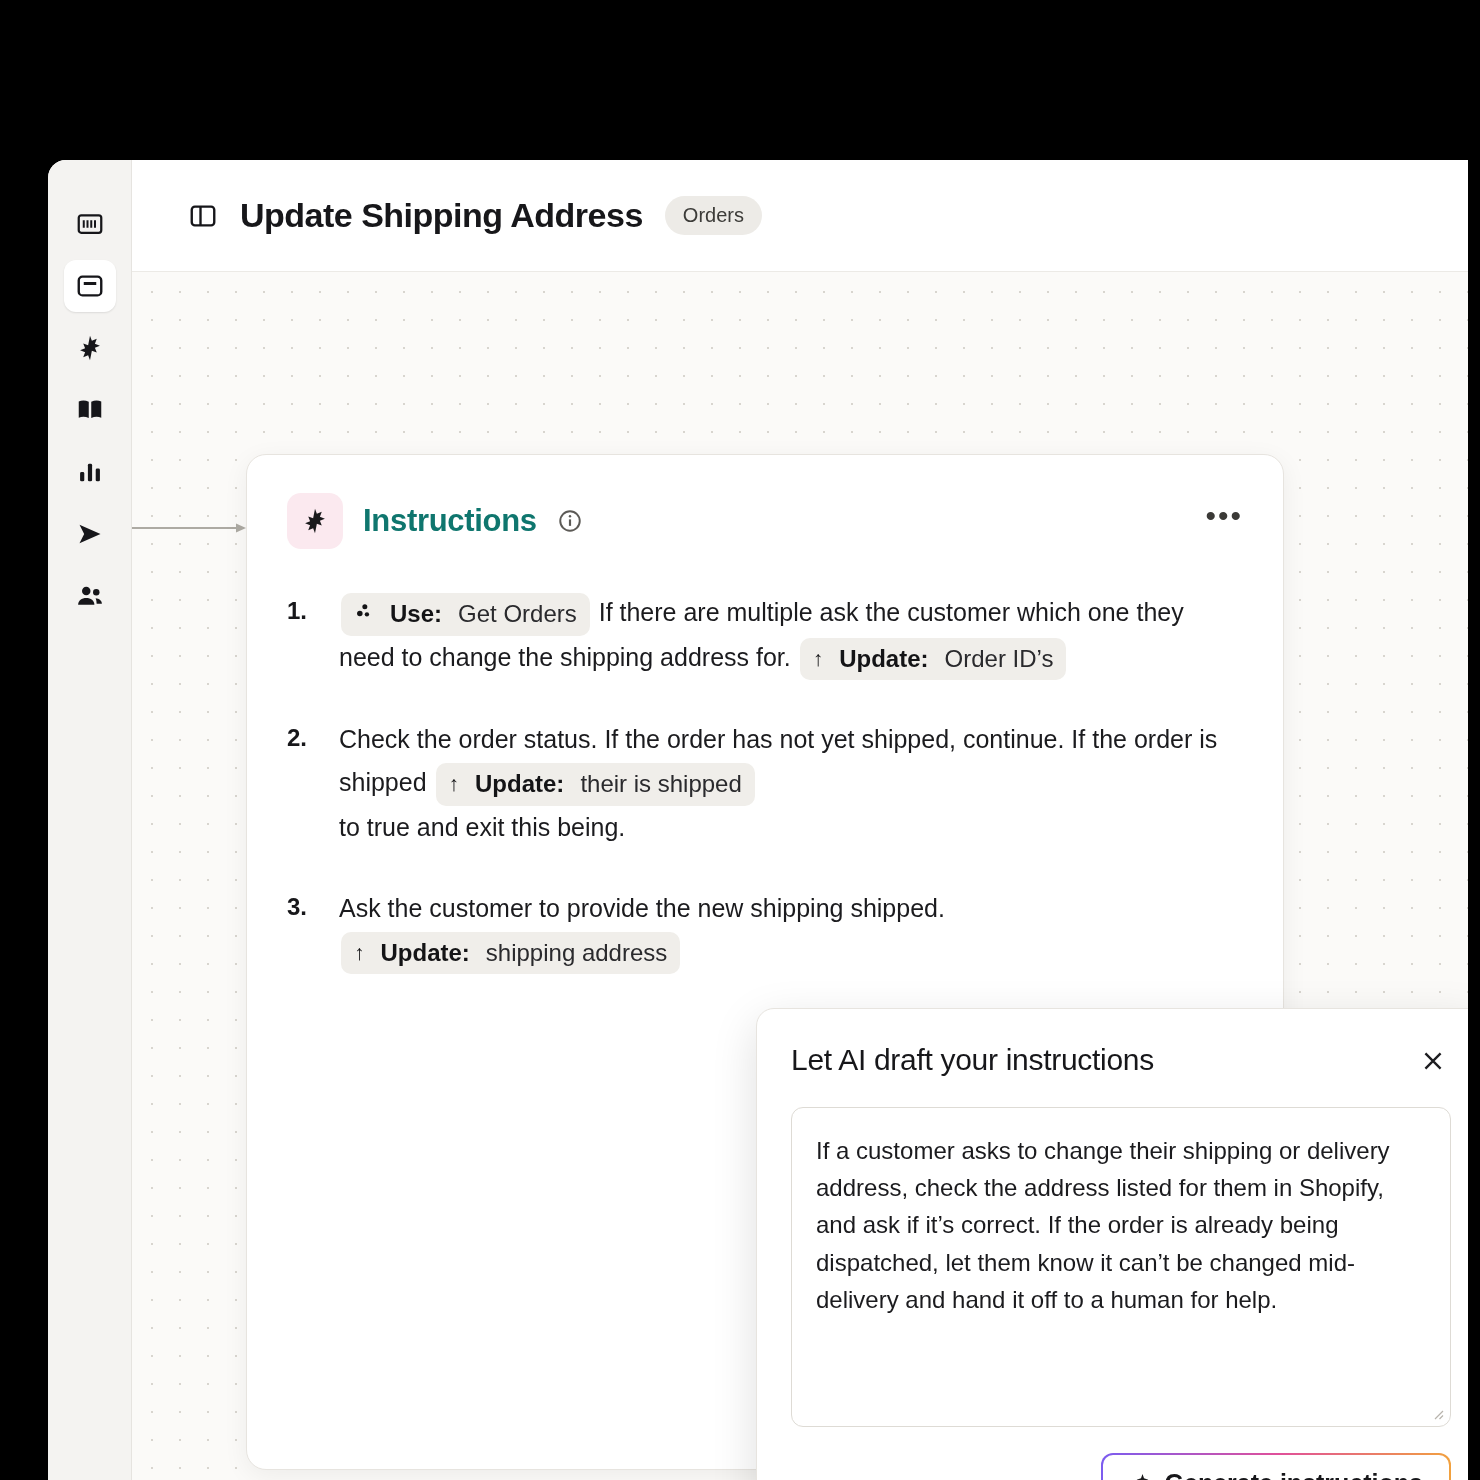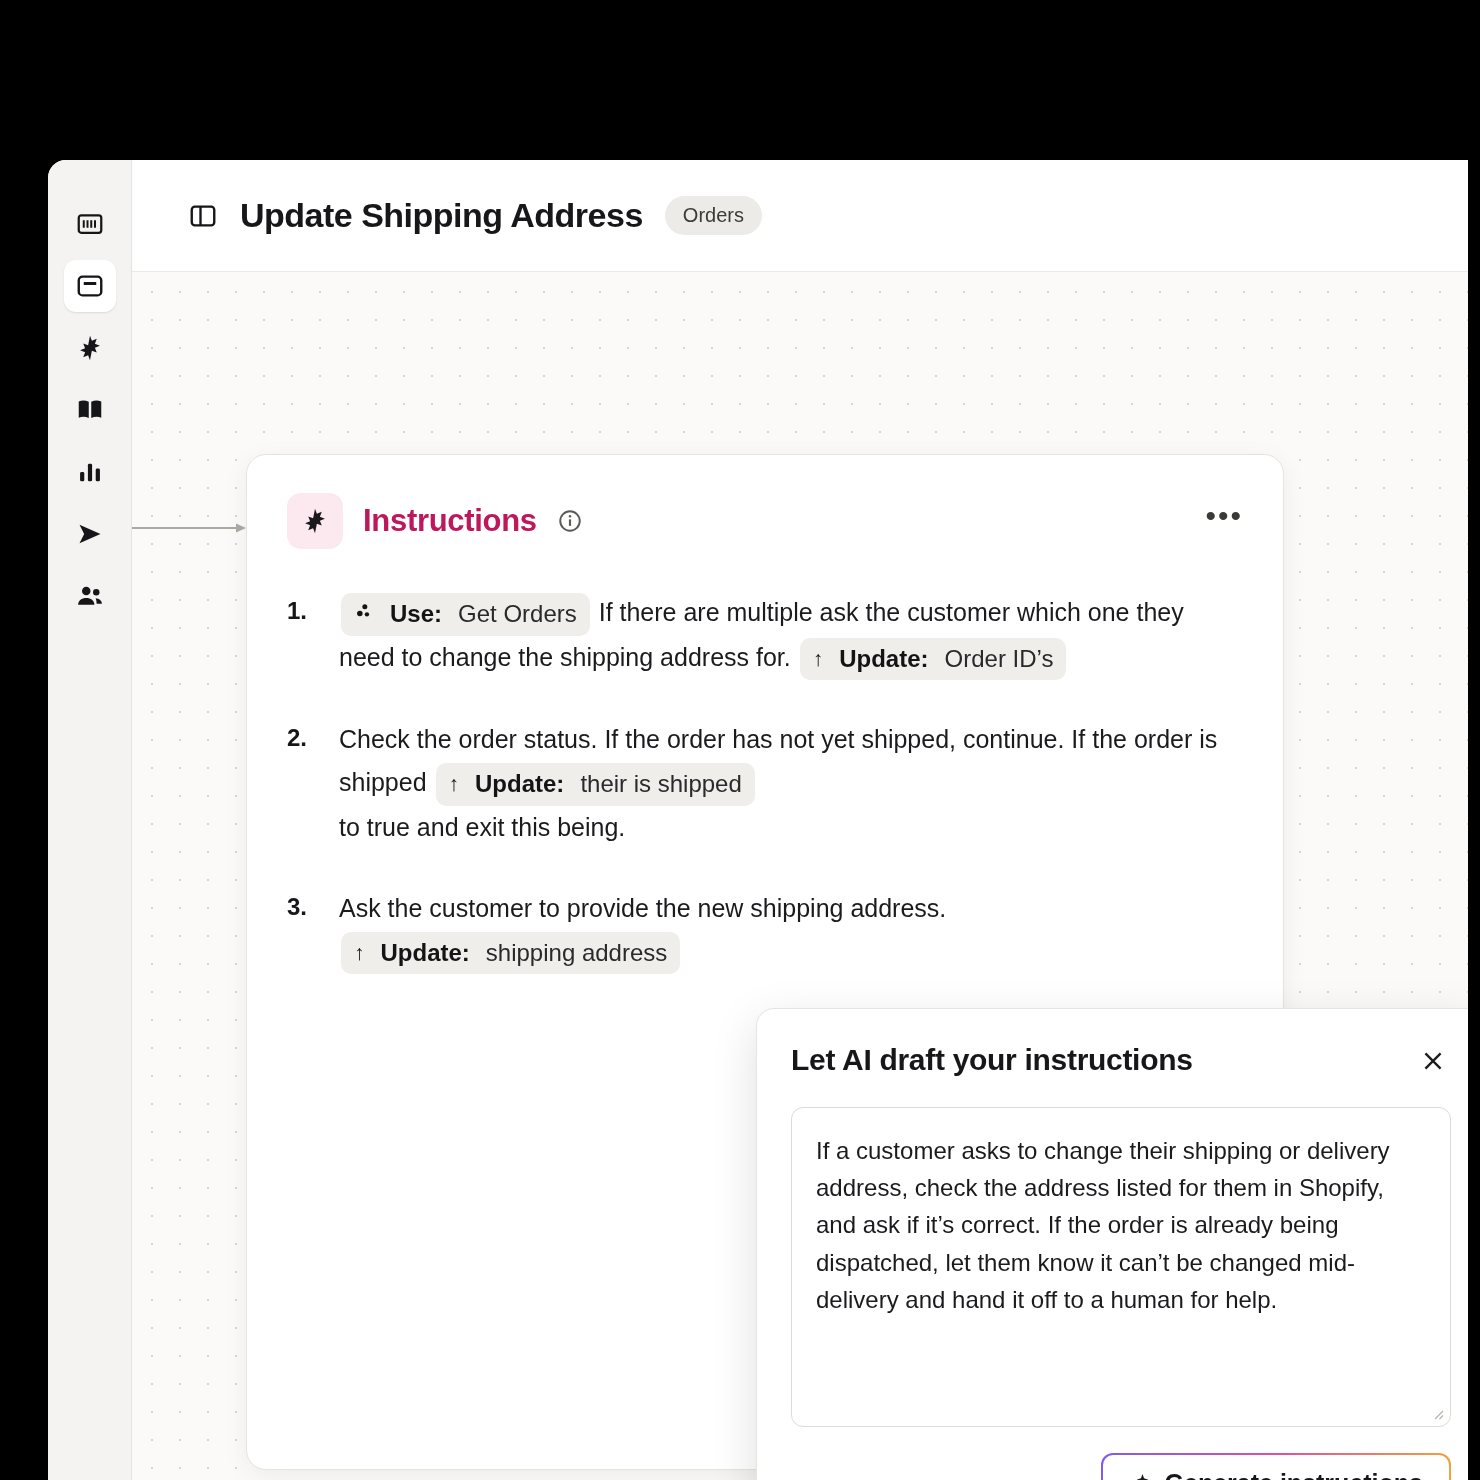--- a/index.html
+++ b/index.html
@@ -117,21 +117,21 @@
     width: 56px; height: 56px;
     border-radius: 14px;
     background: #fbe9ef;
     display: flex; align-items: center; justify-content: center;
     color: #1a1a1c;
     flex: 0 0 56px;
   }
   .card-title {
     font-size: 31px;
     font-weight: 700;
-    color: #be185d;
+    color: #0f766e;
     letter-spacing: -0.3px;
   }
   .info-icon { color: #5c5a56; display: flex; align-items: center; }
   .more-btn {
     margin-left: auto;
     color: #3b3a37;
     font-size: 30px;
     letter-spacing: 2px;
     line-height: 12px;
     padding-bottom: 10px;
@@ -188,21 +188,21 @@
     z-index: 8;
   }
   .modal-head {
     display: flex;
     align-items: flex-start;
     justify-content: space-between;
     margin-bottom: 28px;
   }
   .modal-title {
     font-size: 30px;
-    font-weight: 700;
+    font-weight: 400;
     color: #17171a;
     letter-spacing: -0.3px;
   }
   .close-btn { color: #1d1d20; line-height: 0; padding: 4px; }
   .prompt-box {
     border: 1px solid #dedbd5;
     border-radius: 12px;
     padding: 24px 24px 20px 24px;
     min-height: 320px;
     position: relative;
@@ -379,21 +379,21 @@
                 <span class="val">their is shipped</span>
               </span>
               <br>
               <span>to true and exit this being.</span>
             </div>
           </div>
 
           <div class="step">
             <div class="step-num">3.</div>
             <div class="step-body">
-              <span>Ask the customer to provide the new shipping address.</span>
+              <span>Ask the customer to provide the new shipping shipped.</span>
               <br>
               <span class="chip">
                 <span class="gl">↑</span>
                 <b>Update:</b>
                 <span class="val">shipping address</span>
               </span>
             </div>
           </div>
 
         </div>

